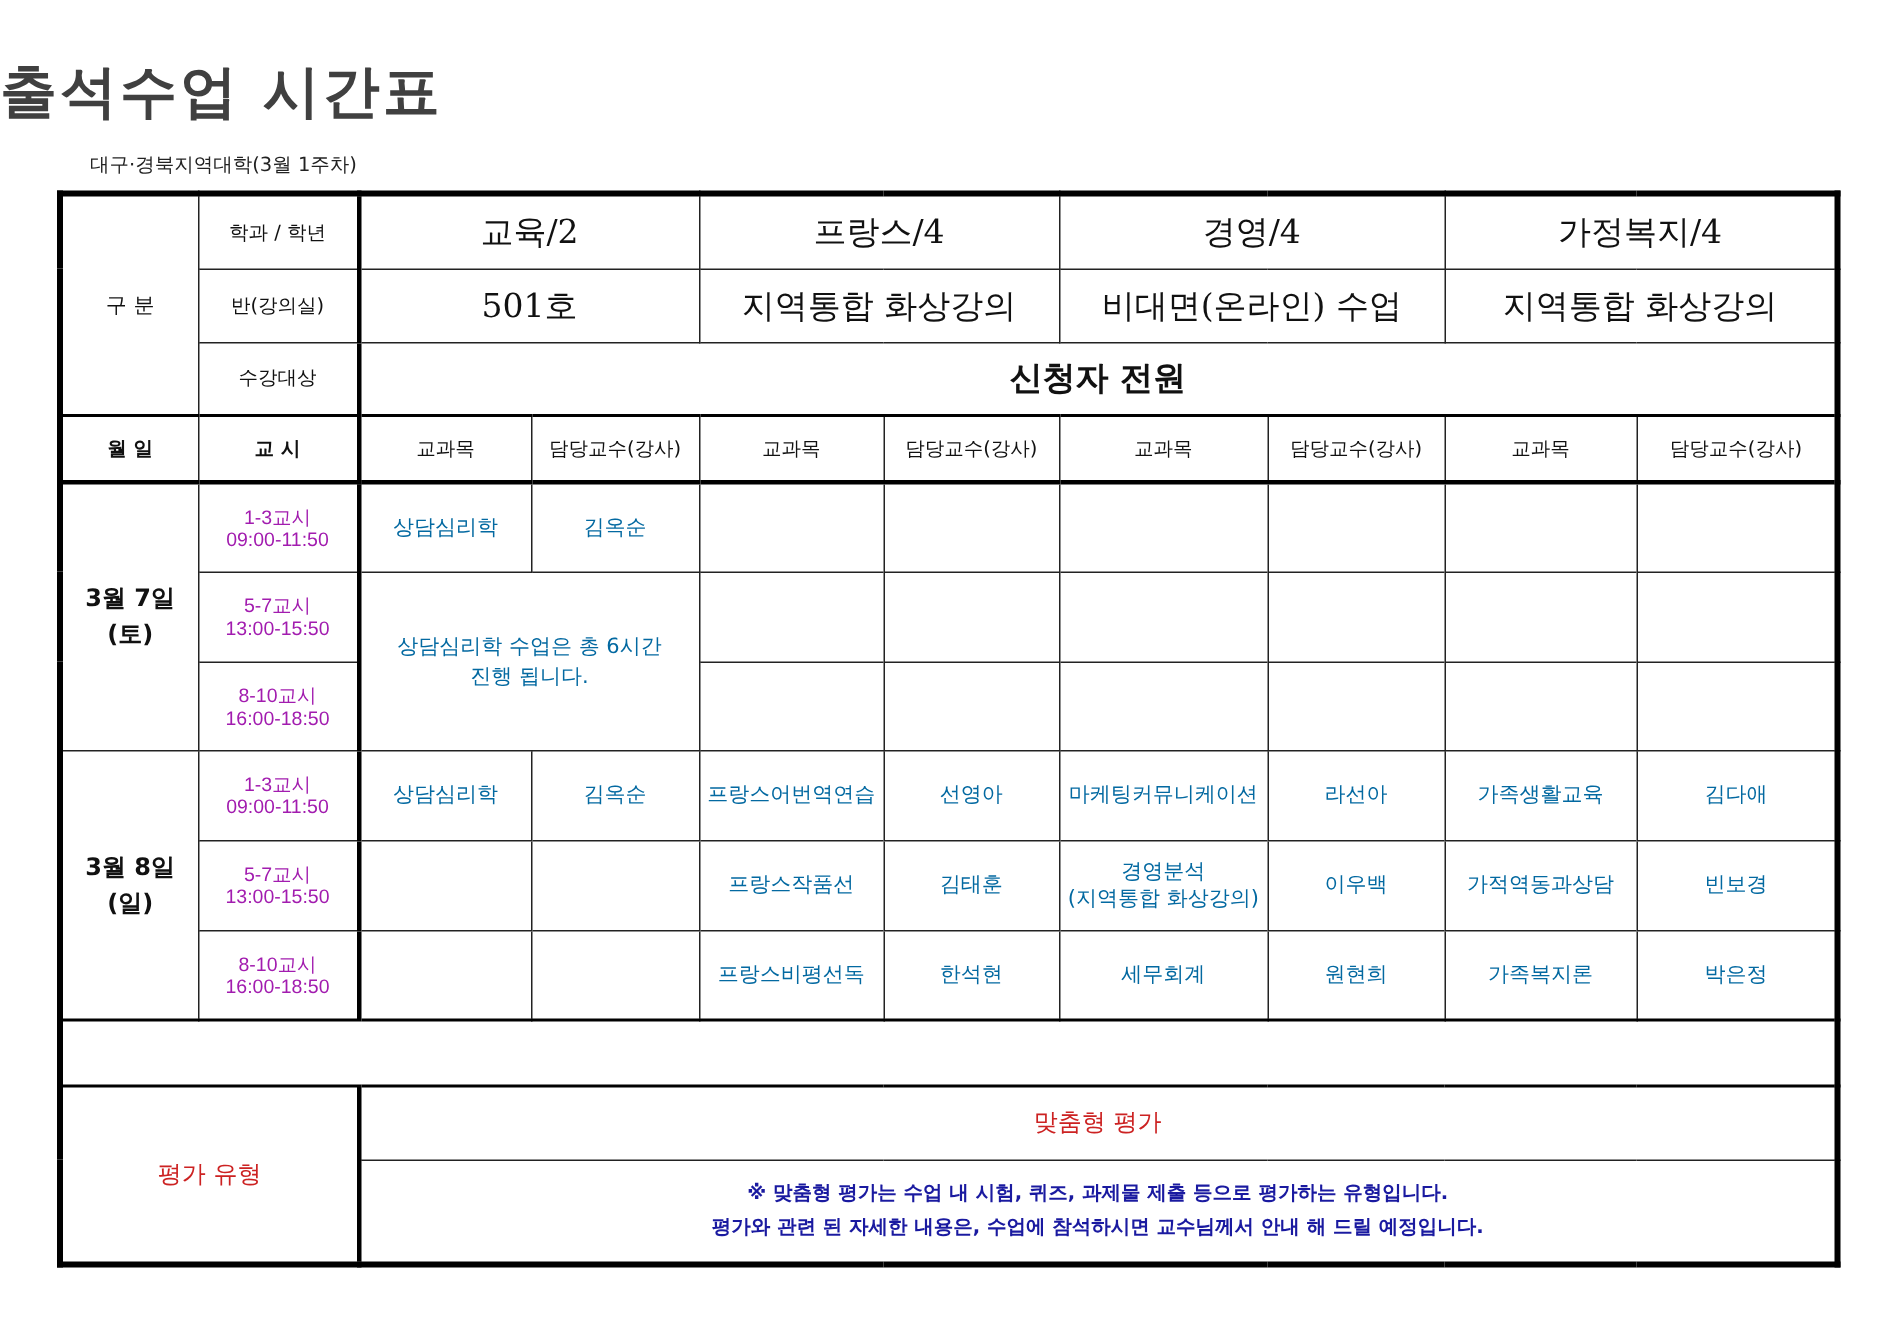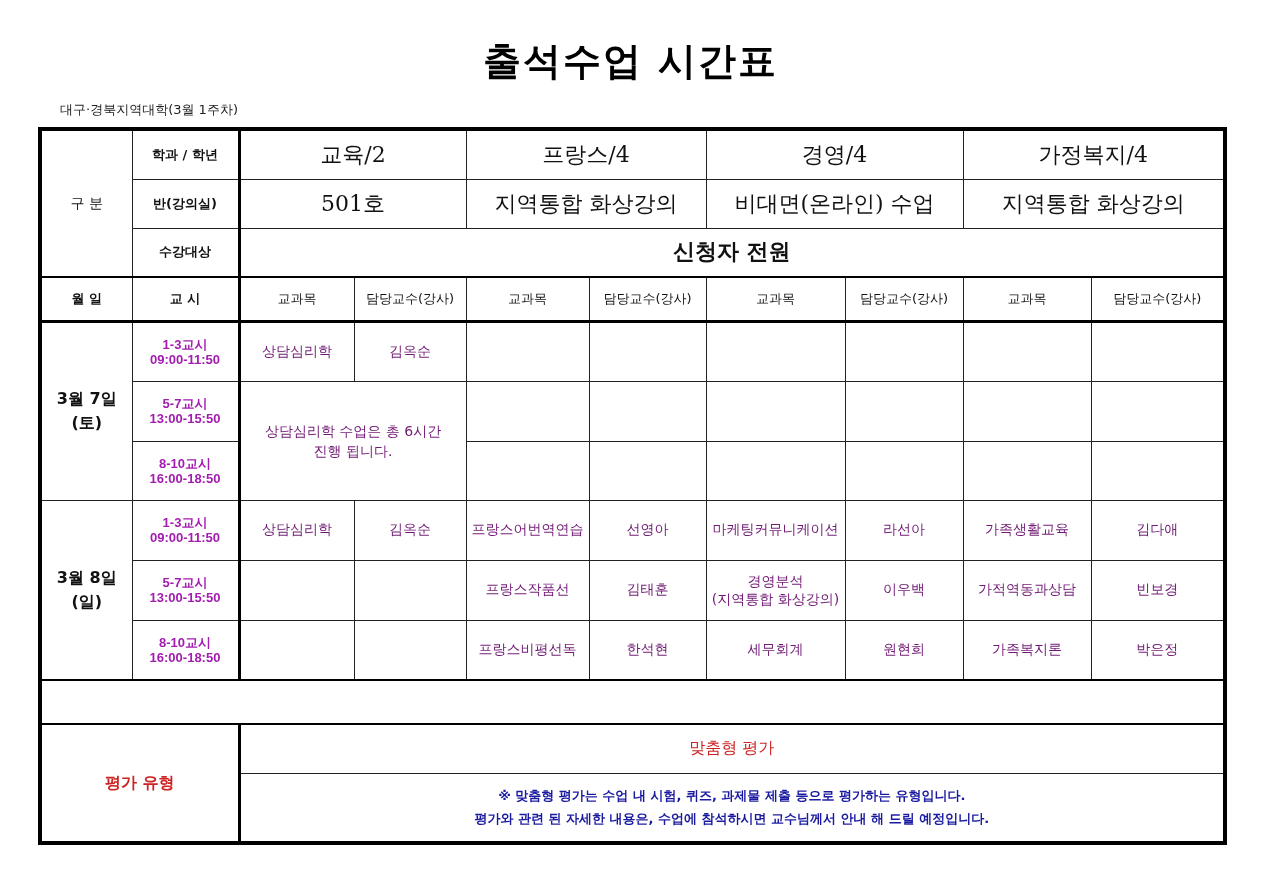--- a/index.html
+++ b/index.html
@@ -1,32 +1,32 @@
 <!DOCTYPE html>
 <html><head>
 <meta charset="utf-8">
 <style>
   html, body { margin: 0; padding: 0; background: #ffffff; }
   body { width: 1261px; height: 892px; position: relative; overflow: hidden;
          font-family: "DejaVu Serif", "Liberation Serif", serif; color: #111; }
-  .title { position: absolute; left: 0; width: 1261px; top: 36px; text-align: center;
+  .title { position: absolute; left: 0; width: 1261px; top: 36px; text-align: left;
            font-family: "DejaVu Sans", "Liberation Sans", sans-serif; font-weight: bold;
-           font-size: 38px; letter-spacing: 2px; color: #000000; }
+           font-size: 38px; letter-spacing: 2px; color: #404040; }
   .subtitle { position: absolute; left: 37px; top: 101px; font-size: 13px;
               font-family: "DejaVu Sans", "Liberation Sans", sans-serif; color: #222; margin-left: 23px; }
   table.sched { position: absolute; left: 38px; top: 127px; border-collapse: collapse;
                 table-layout: fixed; width: 1185px; border: 4px solid #000; }
   table.sched td { border: 1px solid #222; text-align: center; vertical-align: middle;
                    padding: 0; overflow: hidden; }
   .hdr-big { font-size: 22px; }
   .hdr-sm { font-size: 13px; font-family: "DejaVu Sans", "Liberation Sans", sans-serif; }
-  .cell { font-size: 14px; font-family: "DejaVu Sans", "Liberation Sans", sans-serif; color: #701a75; }
+  .cell { font-size: 14px; font-family: "DejaVu Sans", "Liberation Sans", sans-serif; color: #0369a1; }
   .time { font-size: 13px; color: #a21caf; font-family: "Liberation Sans", "DejaVu Sans", sans-serif; line-height: 15px; }
   .date { font-size: 16px; font-weight: bold; font-family: "DejaVu Sans", "Liberation Sans", sans-serif; line-height: 24px; }
-  .thick-r { border-right: 3px solid #000 !important; font-weight: bold; }
+  .thick-r { border-right: 3px solid #000 !important; }
   .thick-b { border-bottom: 3px solid #000 !important; }
   .dot-b { border-bottom: 1px dotted #777 !important; }
   .red { color: #cc2222; }
   .blue { color: #1a1aa0; font-weight: bold; font-size: 13px; font-family: "DejaVu Sans", "Liberation Sans", sans-serif; line-height: 23px; }
   .bold { font-weight: bold; }
 </style>
 </head>
 <body>
 
 <div class="title">출석수업 시간표</div>

